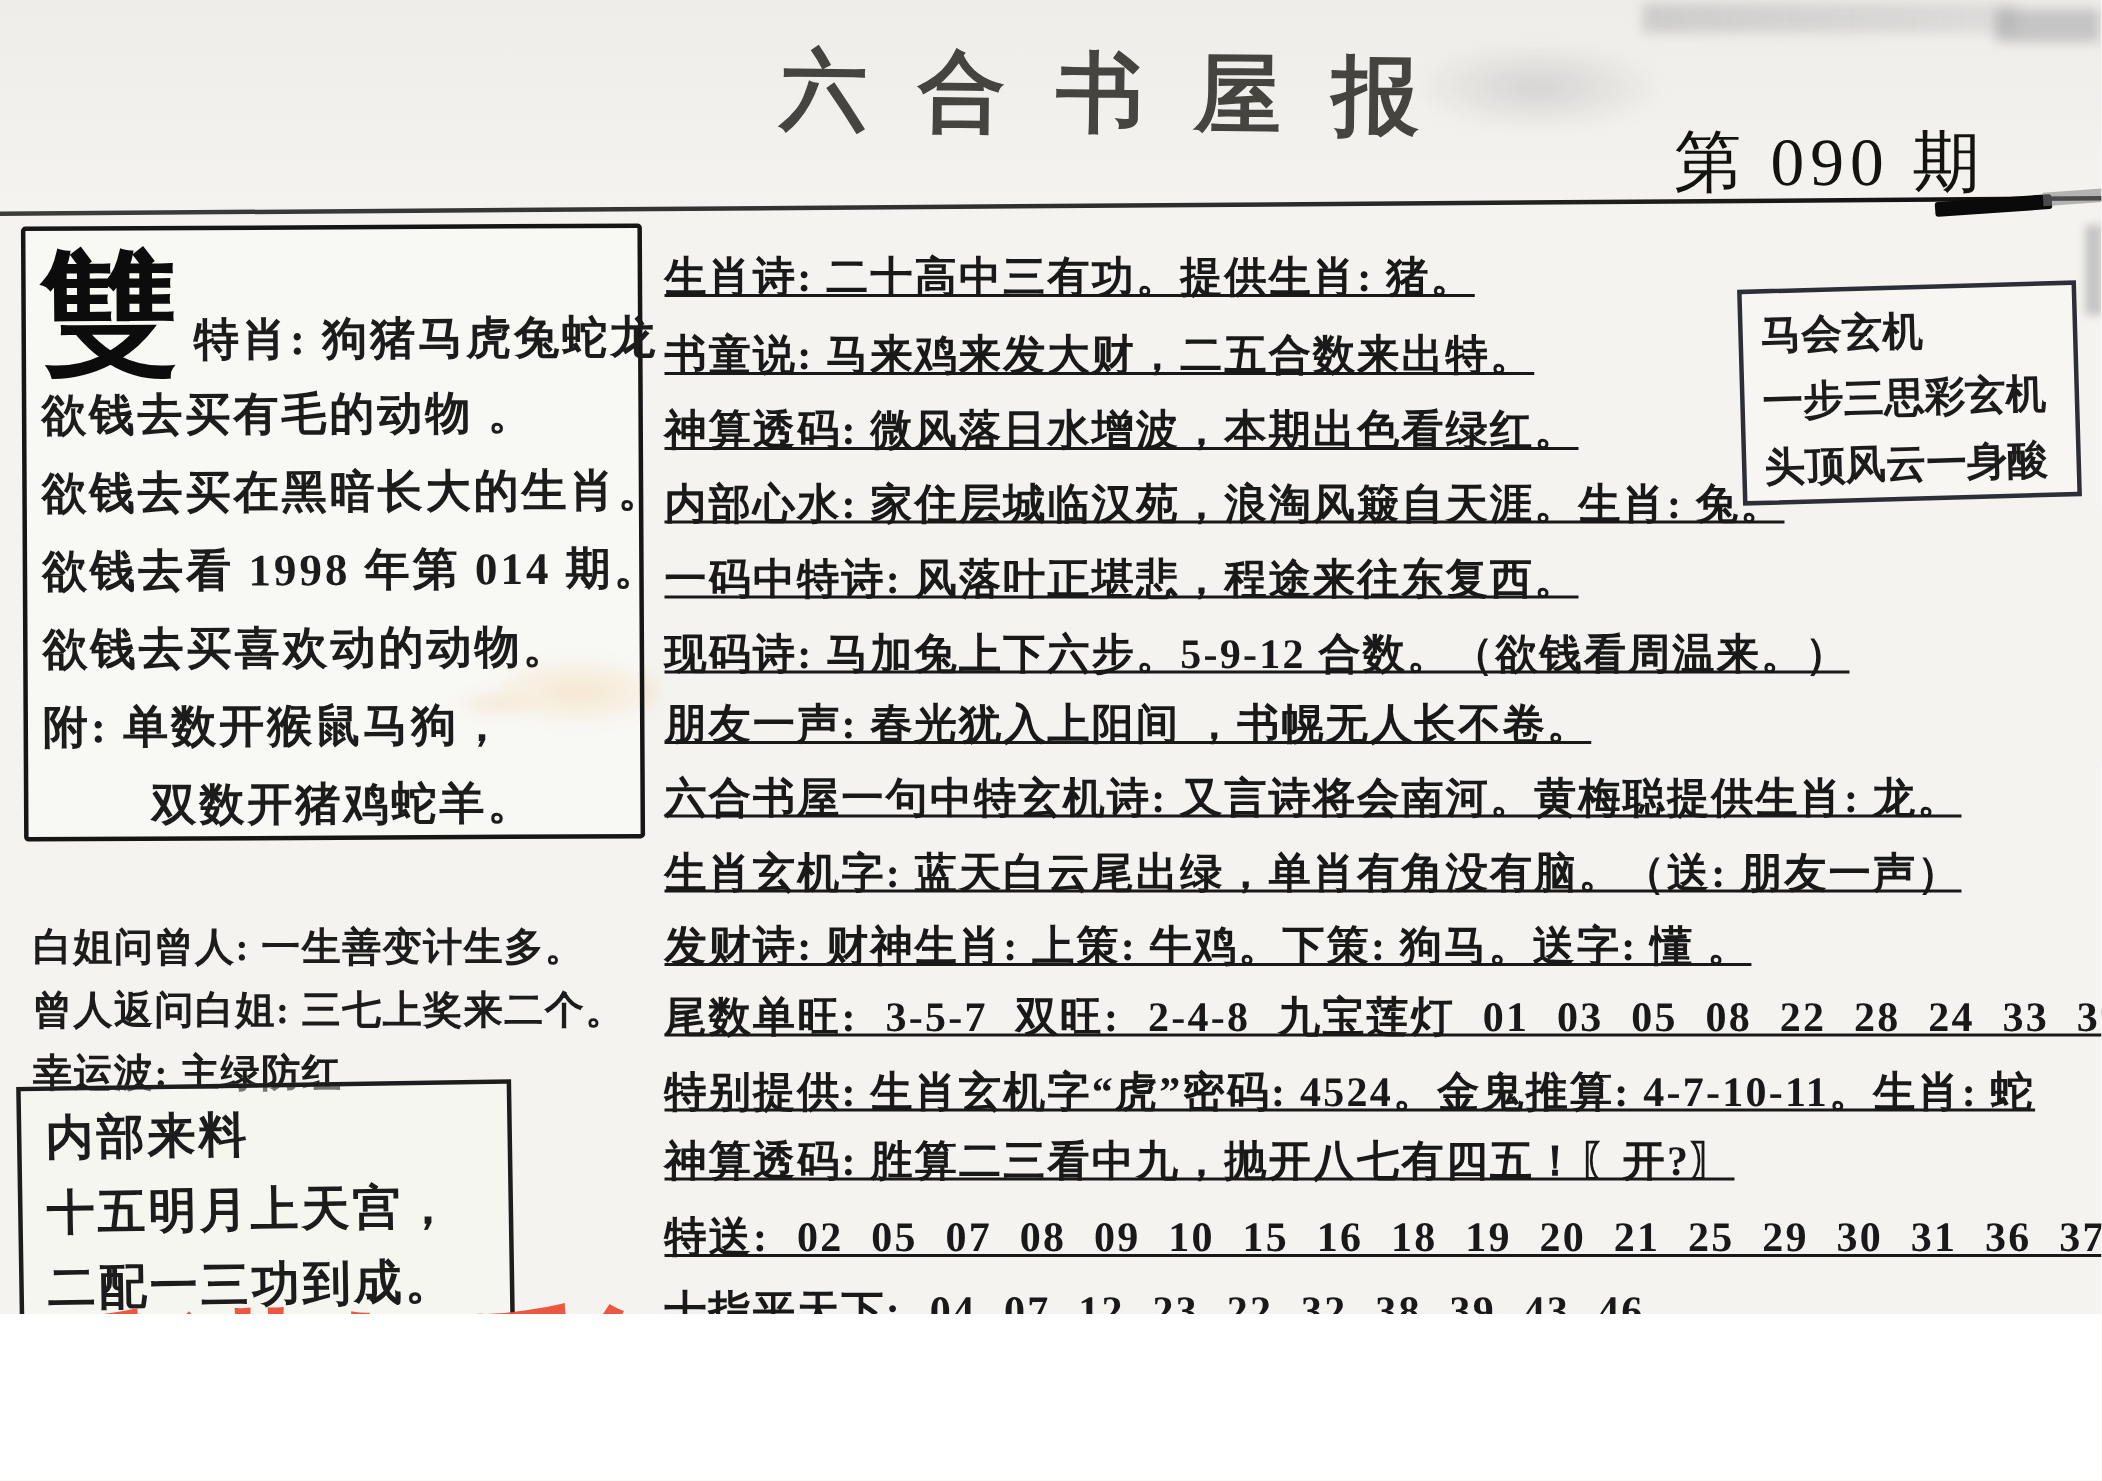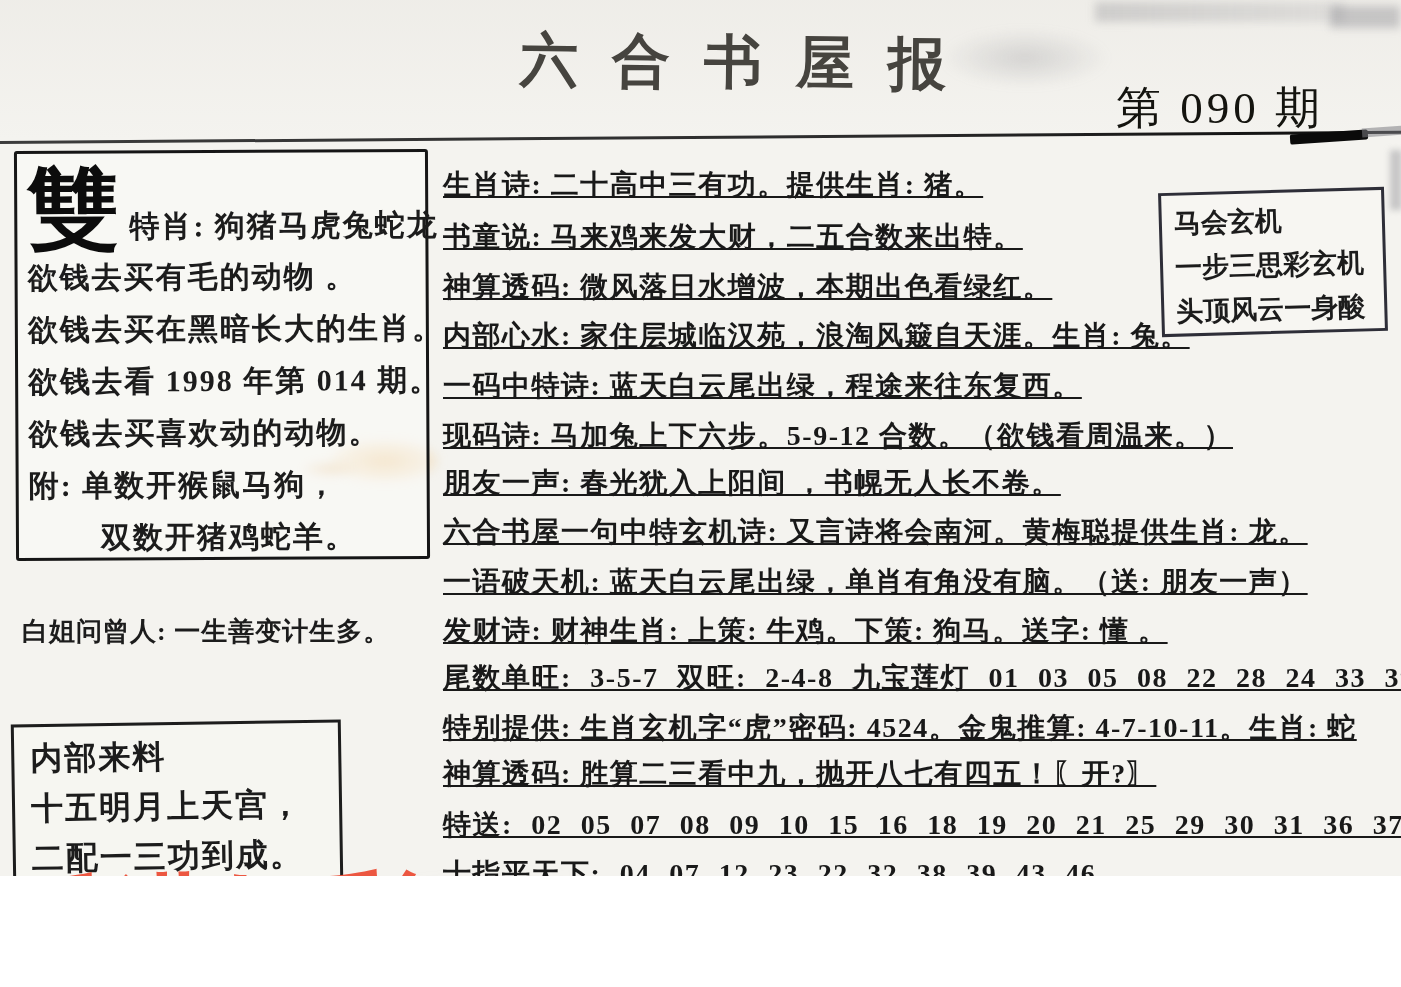--- a/index.html
+++ b/index.html
@@ -151,38 +151,40 @@
     <div class="b1line">欲钱去买有毛的动物 。</div>
     <div class="b1line">欲钱去买在黑暗长大的生肖。</div>
     <div class="b1line">欲钱去看 1998 年第 014 期。</div>
     <div class="b1line">欲钱去买喜欢动的动物。</div>
     <div class="b1line">附: 单数开猴鼠马狗，</div>
     <div class="b1line indent">双数开猪鸡蛇羊。</div>
   </div>
 
   <div class="notes">
     <div class="nline">白姐问曾人: 一生善变计生多。</div>
+    <div class="nline">曾人返问白姐: 三七上奖来二个。</div>
+    <div class="nline">幸运波: 主绿防红</div>
   </div>
 
   <div class="box2">
     <div class="b2line">内部来料</div>
     <div class="b2line">十五明月上天宫，</div>
     <div class="b2line">二配一三功到成。</div>
   </div>
 
   <div class="rcol">
     <div class="rline" style="top:166px">生肖诗: 二十高中三有功。提供生肖: 猪。</div>
     <div class="rline" style="top:218px">书童说: 马来鸡来发大财，二五合数来出特。</div>
     <div class="rline" style="top:268px">神算透码: 微风落日水增波，本期出色看绿红。</div>
     <div class="rline" style="top:317px">内部心水: 家住层城临汉苑，浪淘风簸自天涯。生肖: 兔。</div>
-    <div class="rline" style="top:367px">一码中特诗: 蓝天白云尾出绿，程途来往东复西。</div>
+    <div class="rline" style="top:367px">一码中特诗: 风落叶正堪悲，程途来往东复西。</div>
     <div class="rline" style="top:417px">现码诗: 马加兔上下六步。5-9-12 合数。（欲钱看周温来。）</div>
     <div class="rline" style="top:464px">朋友一声: 春光犹入上阳间 ，书幌无人长不卷。</div>
     <div class="rline" style="top:513px">六合书屋一句中特玄机诗: 又言诗将会南河。黄梅聪提供生肖: 龙。</div>
-    <div class="rline" style="top:563px">一语破天机: 蓝天白云尾出绿，单肖有角没有脑。（送: 朋友一声）</div>
+    <div class="rline" style="top:563px">生肖玄机字: 蓝天白云尾出绿，单肖有角没有脑。（送: 朋友一声）</div>
     <div class="rline" style="top:612px">发财诗: 财神生肖: 上策: 牛鸡。下策: 狗马。送字: 懂 。</div>
     <div class="rline nums" style="top:659px">尾数单旺: 3-5-7 双旺: 2-4-8 九宝莲灯 01 03 05 08 22 28 24 33 39。</div>
     <div class="rline" style="top:709px">特别提供: 生肖玄机字“虎”密码: 4524。金鬼推算: 4-7-10-11。生肖: 蛇</div>
     <div class="rline" style="top:755px">神算透码: 胜算二三看中九，抛开八七有四五！〖开?〗</div>
     <div class="rline nums" style="top:806px">特送: 02 05 07 08 09 10 15 16 18 19 20 21 25 29 30 31 36 37 40 46</div>
     <div class="rline nums" style="top:855px">十指平天下: 04 07 12 23 22 32 38 39 43 46</div>
   </div>
 
   <div class="mbox">
     <div class="mline">马会玄机</div>

